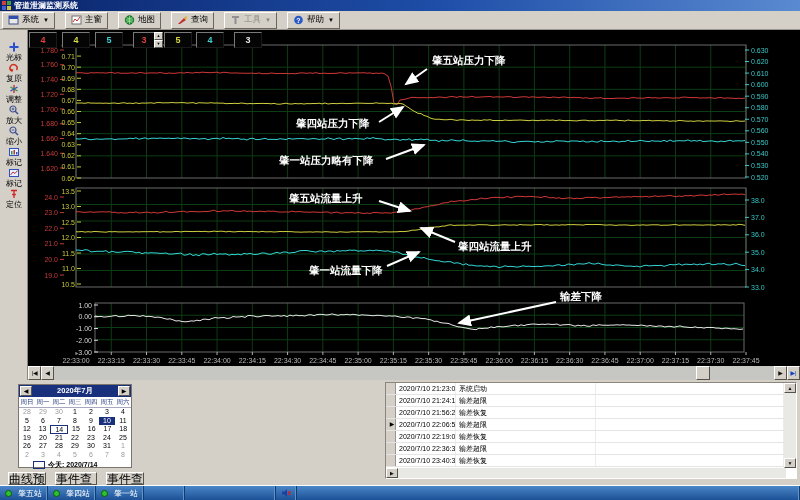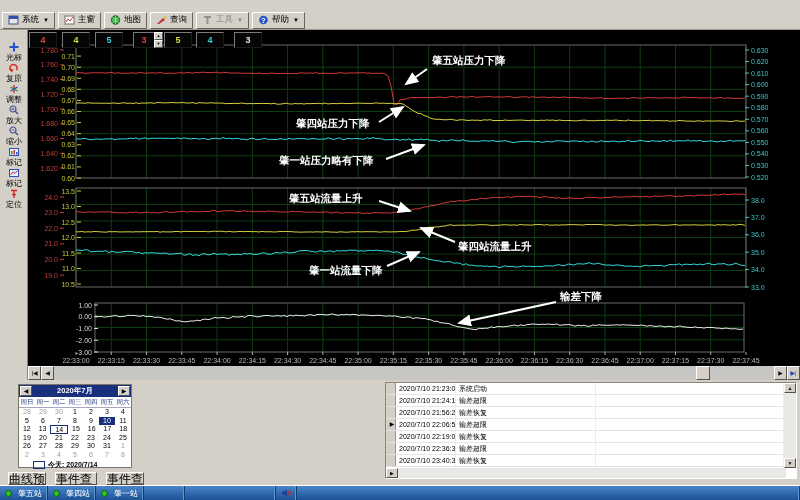--- a/index.html
+++ b/index.html
@@ -5,21 +5,21 @@
   html,body{margin:0;padding:0;background:#555;}
   #app{position:relative;width:800px;height:500px;background:#d4d0c8;overflow:hidden;
        font-family:"Liberation Sans","DejaVu Sans",sans-serif;-webkit-font-smoothing:none;}
   
   .titlebar{position:absolute;left:0;top:0;width:800px;height:11px;
     background:linear-gradient(90deg,#0a246a,#1e4ea8 55%,#5a8ad0);color:#fff;
     display:flex;align-items:center;font-size:8px;font-weight:bold;padding-left:2px;box-sizing:border-box;}
   .titlebar .ticon{width:9px;height:9px;margin-right:3px;display:inline-block;}
   
   .menubar{position:absolute;left:0;top:11px;width:800px;height:19px;background:#d4d0c8;
-    border-bottom:1px solid #9a968e;display:flex;align-items:center;padding:1px 2px;box-sizing:border-box;gap:3px;}
+    border-bottom:1px solid #9a968e;display:flex;align-items:center;padding:1px 2px;box-sizing:border-box;gap:10px;}
   .menu-btn{height:15px;display:flex;align-items:center;gap:3px;font-size:8.5px;padding:0 5px;
     background:#d4d0c8;border:1px solid;border-color:#fdfdfd #6a665e #6a665e #fdfdfd;color:#000;}
   .menu-btn.disabled{color:#8a867e;justify-content:space-between;}
   .menu-btn .dd{font-size:6px;margin-left:1px;}
   .mi svg{display:block;}
   
   .sidebar{position:absolute;left:0;top:30px;width:28px;height:350px;background:#d4d0c8;
     border-right:1px solid #8a867e;box-sizing:border-box;}
   .side-item{width:28px;height:21px;display:flex;flex-direction:column;align-items:center;
     justify-content:flex-start;font-size:8px;color:#000;padding-top:12px;box-sizing:border-box;}
@@ -79,20 +79,31 @@
   .statusbar{position:absolute;left:0;top:485px;width:800px;height:15px;
     background:linear-gradient(#4a86c8,#1c5196);border-top:1px solid #fff;box-sizing:border-box;
     display:flex;color:#fff;font-size:8px;align-items:stretch;}
   .st-cell{display:flex;align-items:center;gap:6px;padding:0 5px;border-right:1px solid #123c6e;box-shadow:inset -1px 0 0 #5e94ce;}
   .st-dot{width:5px;height:5px;border-radius:50%;background:#2ec22e;border:1px solid #0a5a0a;}
 </style>
 </head>
 <body>
 
 <div id="app">
+  <div class="titlebar">
+    <span class="ticon">
+      <svg width="9" height="9">
+          <rect x="0" y="0" width="4" height="4" fill="#d04040"></rect>
+          <rect x="5" y="0" width="4" height="4" fill="#40a040"></rect>
+          <rect x="0" y="5" width="4" height="4" fill="#4060d0"></rect>
+          <rect x="5" y="5" width="4" height="4" fill="#d0c040"></rect>
+        </svg>
+    </span>
+    <span>管道泄漏监测系统</span>
+  </div>
 
   <div class="menubar" id="menubar">
       <div class="menu-btn">
         <span class="mi">
           <svg width="11" height="10">
             <rect x="1" y="1" width="9" height="8" fill="#e8e8e8" stroke="#405090"></rect>
             <rect x="1" y="1" width="9" height="3" fill="#3050b0"></rect>
           </svg>
         </span>
         <span>系统</span>

